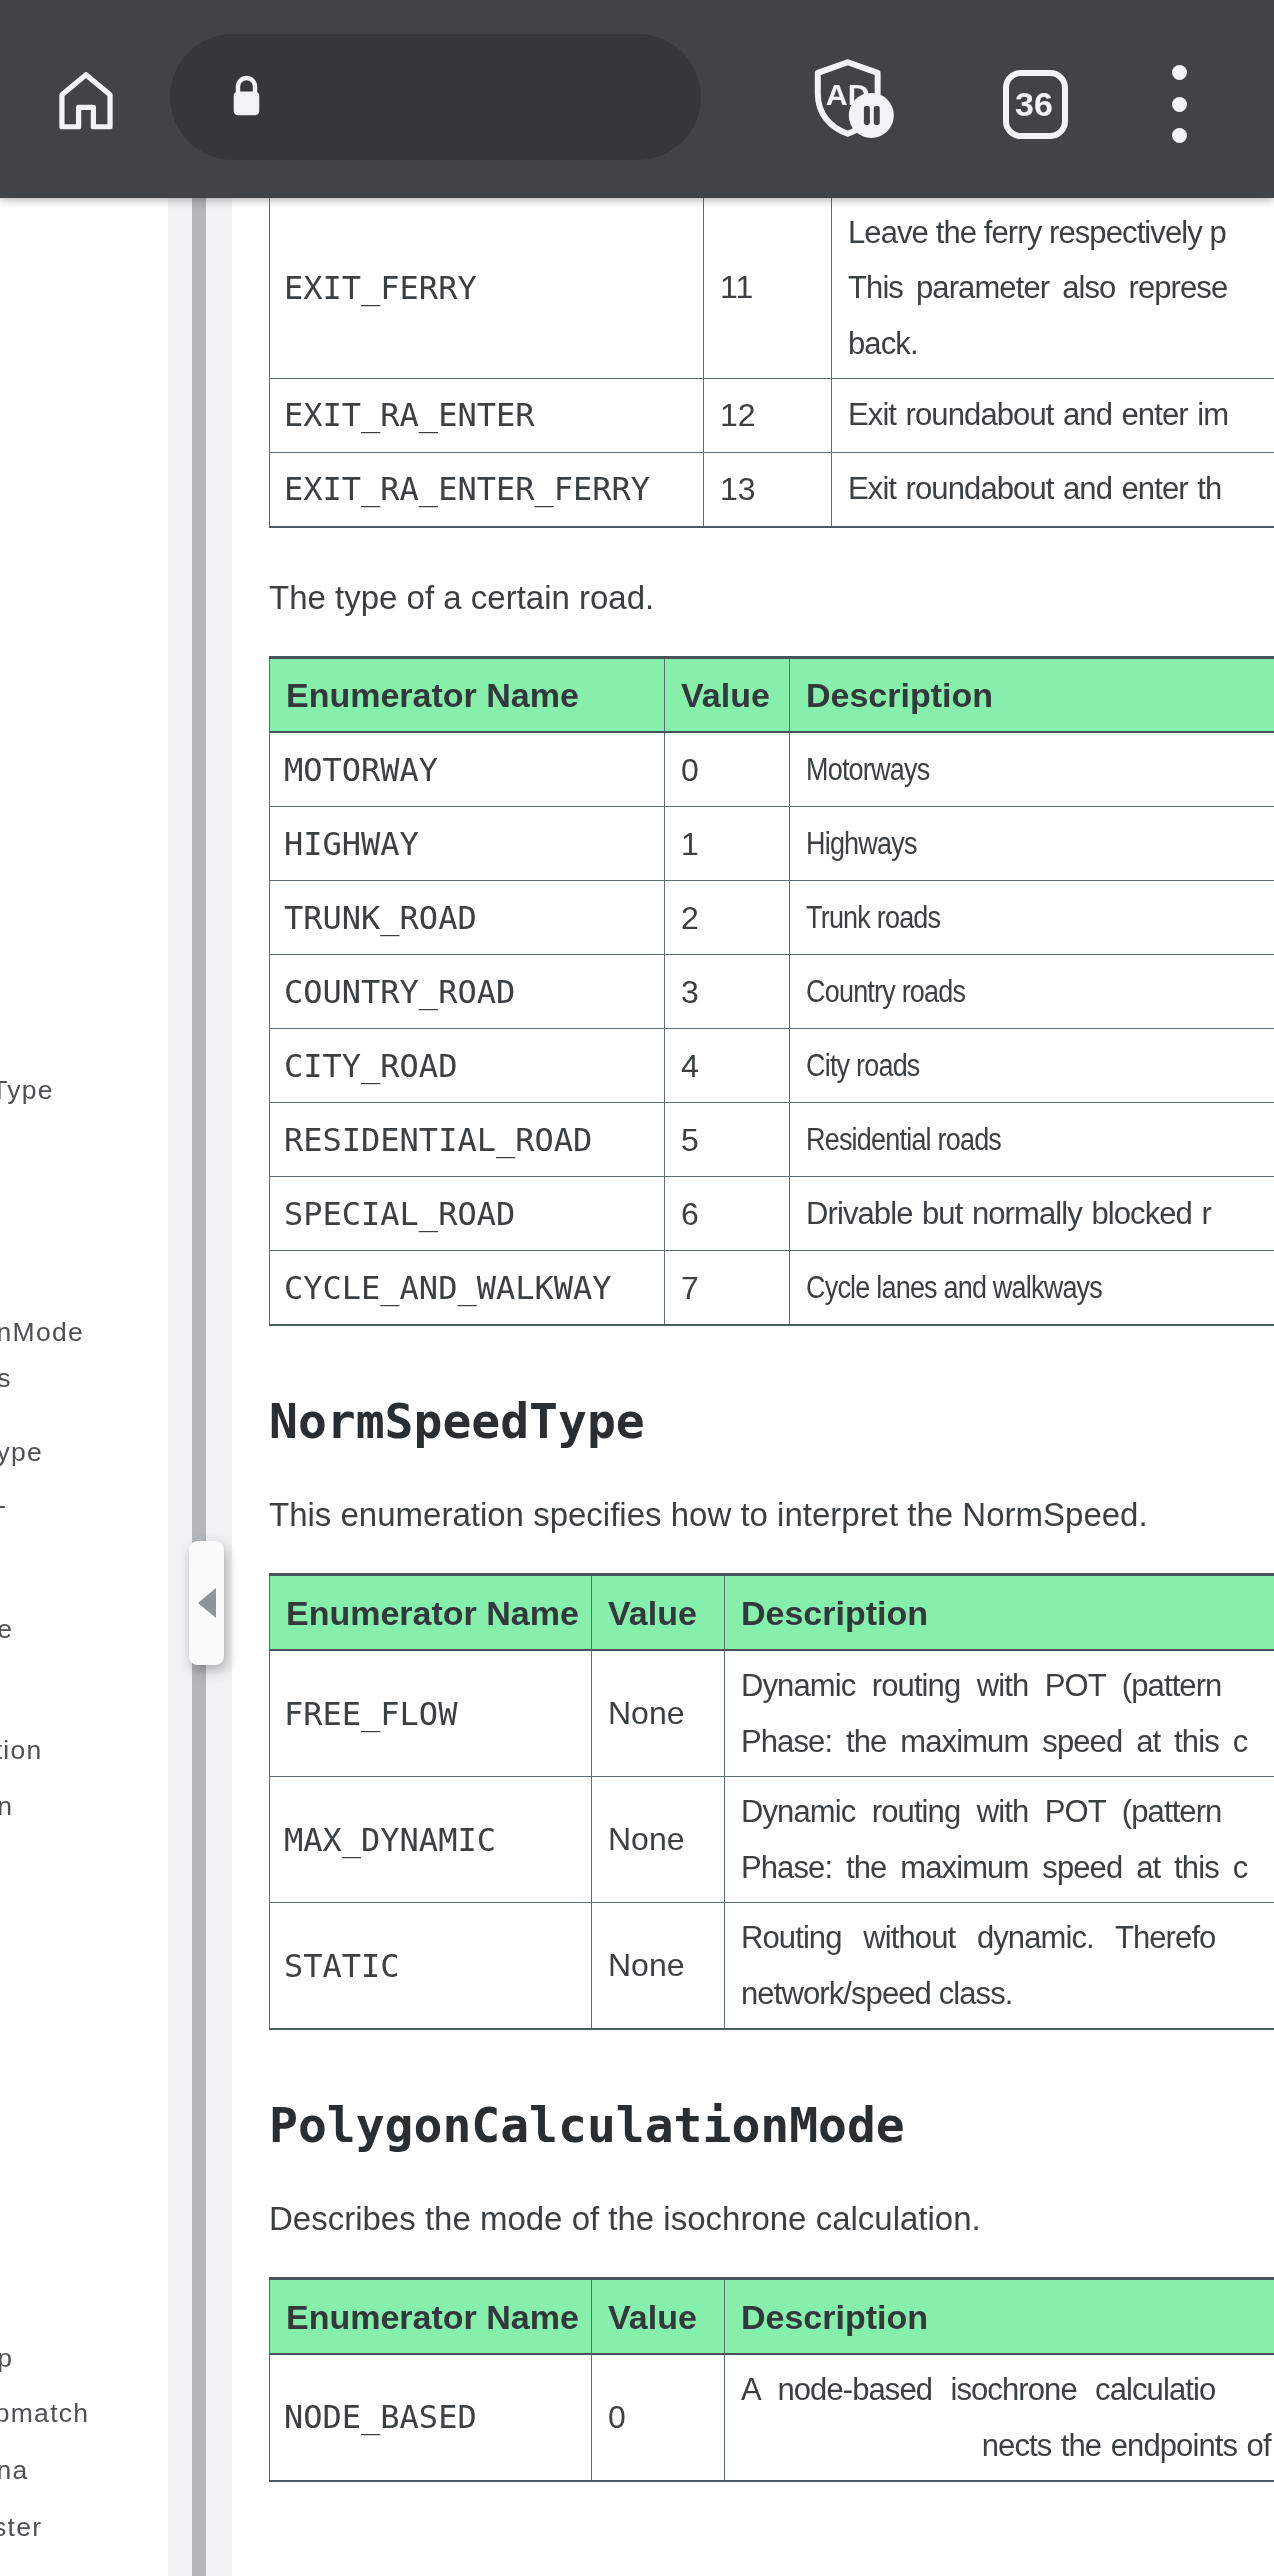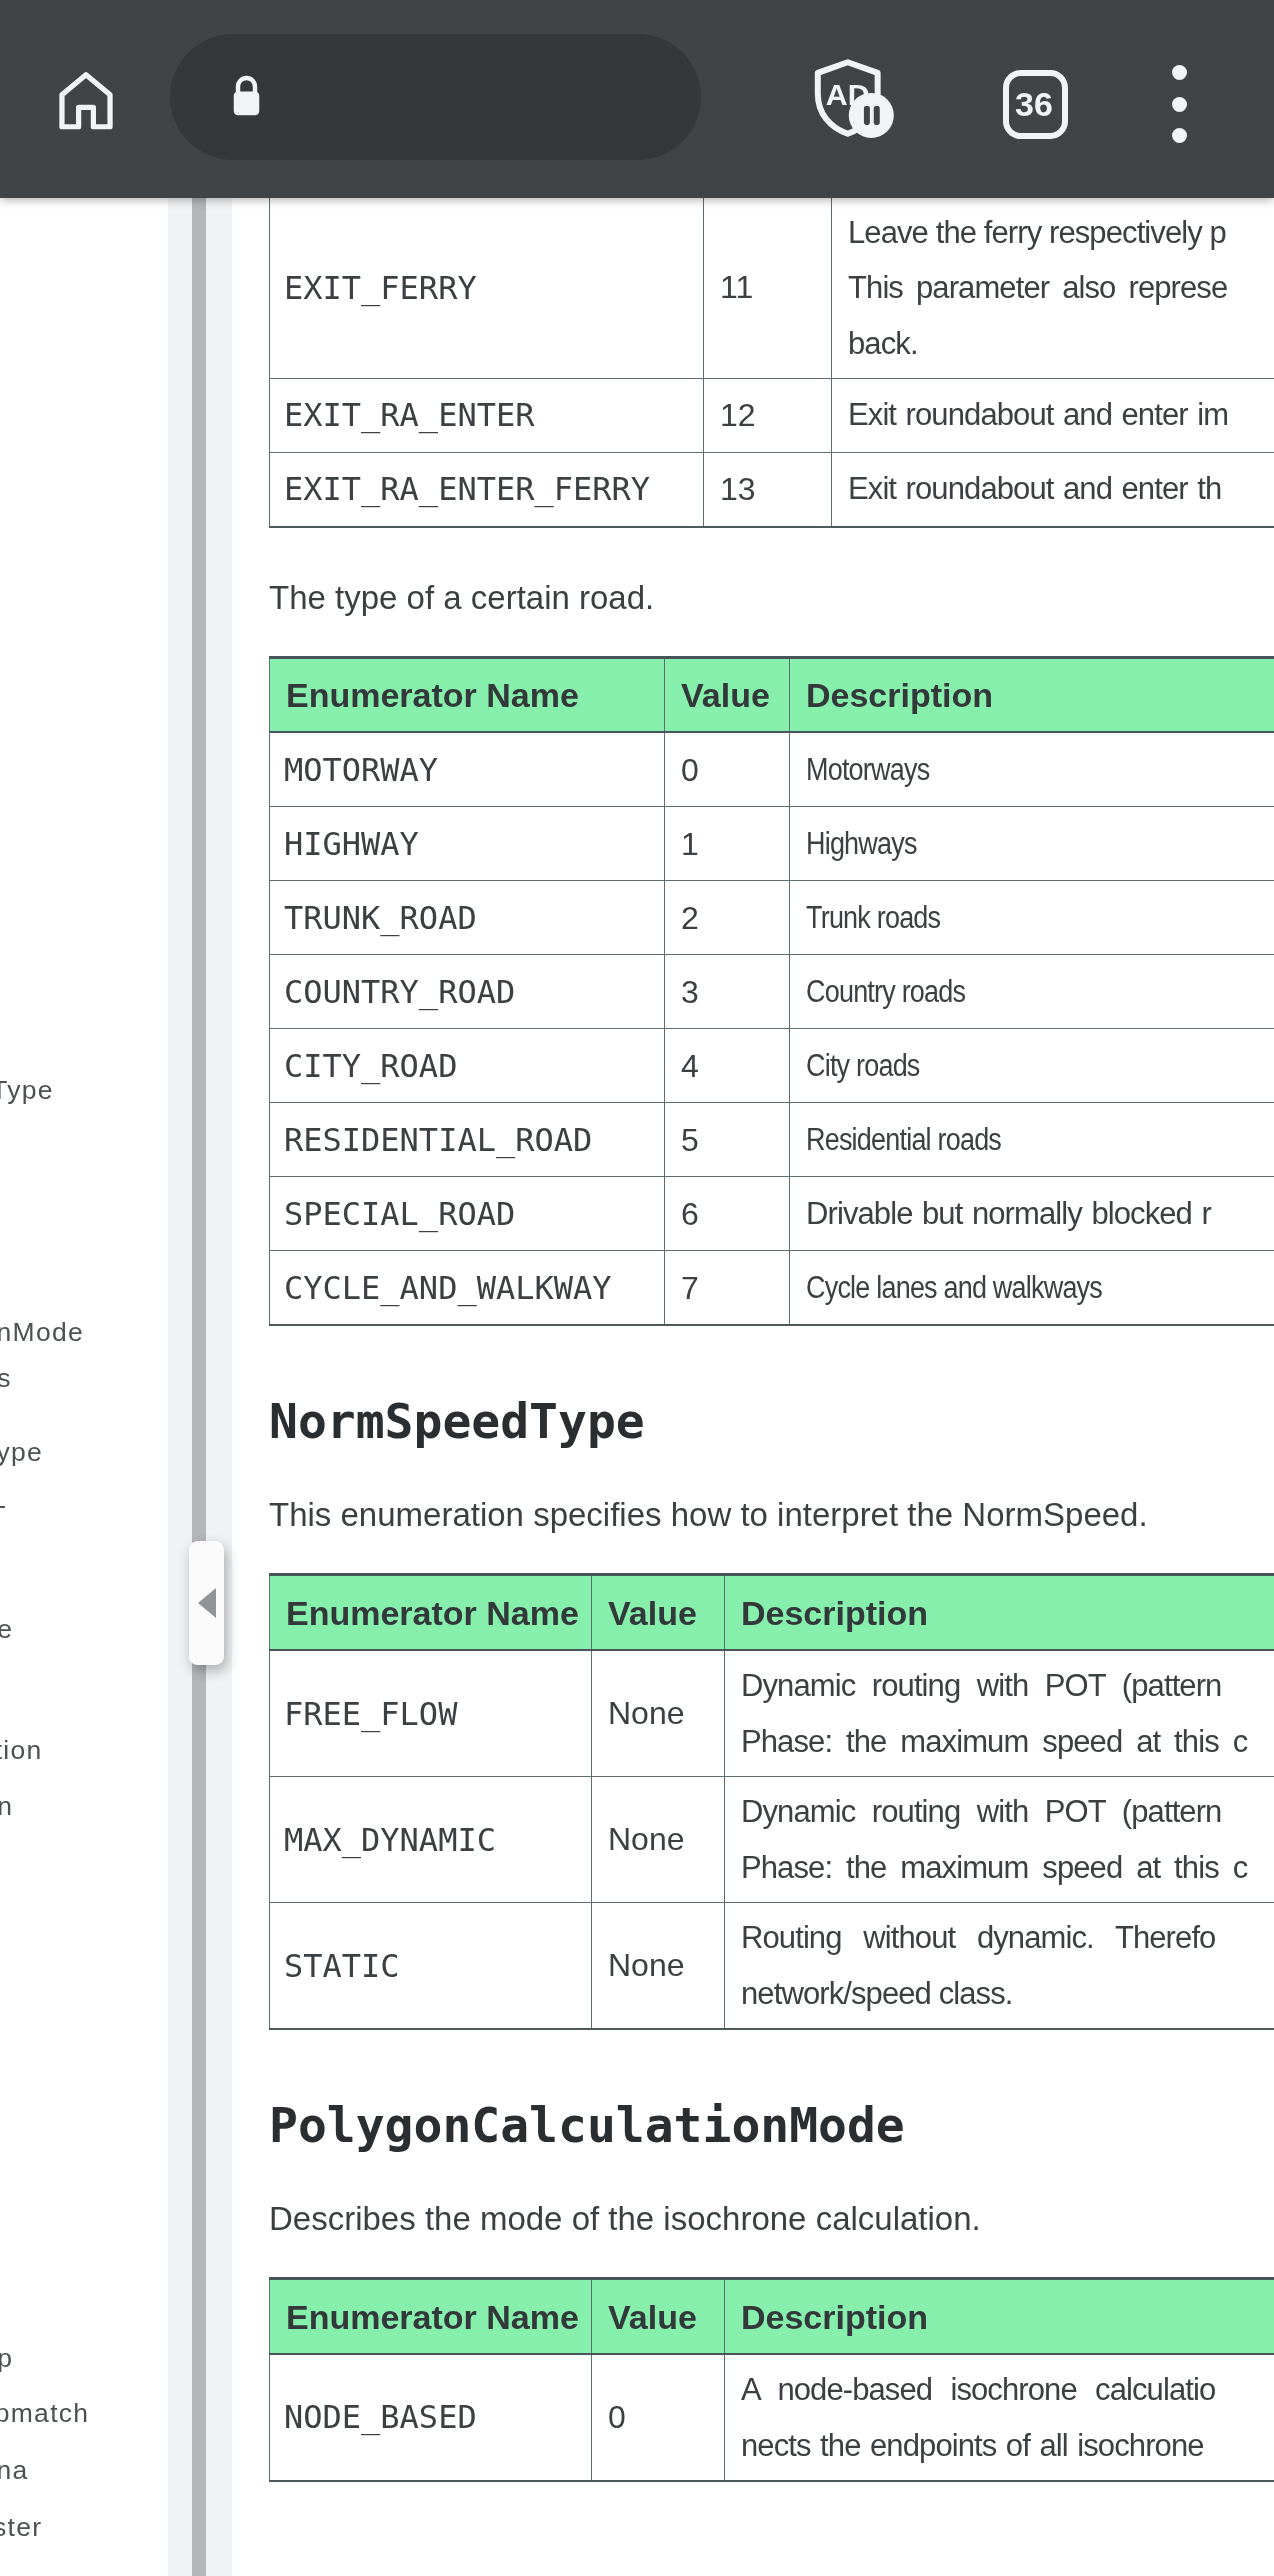--- a/index.html
+++ b/index.html
@@ -79,21 +79,21 @@
   .enum td{border:1.8px solid #5f6e73;vertical-align:middle;color:#3c4043;}
   .enum tr:last-child td{border-bottom:2.7px solid #4c5a5e;}
   td.name{font-family:"DejaVu Sans Mono",monospace;font-size:32px;padding-left:14px;white-space:nowrap;}
   td.val{font-size:32px;padding-left:16px;white-space:nowrap;}
   td.desc{font-size:31px;letter-spacing:-0.9px;padding:17px 0 17px 16px;}
   .single td{padding-top:19.5px;padding-bottom:19.5px;line-height:34px;}
   .desc .line{line-height:35px;white-space:nowrap;}
   .desc .line + .line{margin-top:21px;}
   .t1 .desc .line + .line{margin-top:20.4px;}
   .fit{display:inline-block;transform:scaleX(0.87);transform-origin:left center;}
-  .ws2{word-spacing:1.8px;}  .ws6{word-spacing:5.3px;}
+  .ws2{word-spacing:1.8px;text-align:center;}  .ws6{word-spacing:5.3px;}
   .ws7{word-spacing:6.2px;}  .ws10{word-spacing:8.8px;} .ws12{word-spacing:10.6px;}
   .ws16{word-spacing:14px;}
   
   .t1 col.c1{width:434px;} .t1 col.c2{width:128px;} .t1 col.c3{width:854px;}
   .t2 col.c1{width:395px;} .t2 col.c2{width:125px;} .t2 col.c3{width:896px;}
   .t3 col.c1{width:322px;} .t3 col.c2{width:133px;} .t3 col.c3{width:961px;}
   .t1{width:1416px;} .t2{width:1416px;} .t3{width:1416px;}
   .t1 tr.cutrow td{border-top:none;}
 </style>
 </head>

